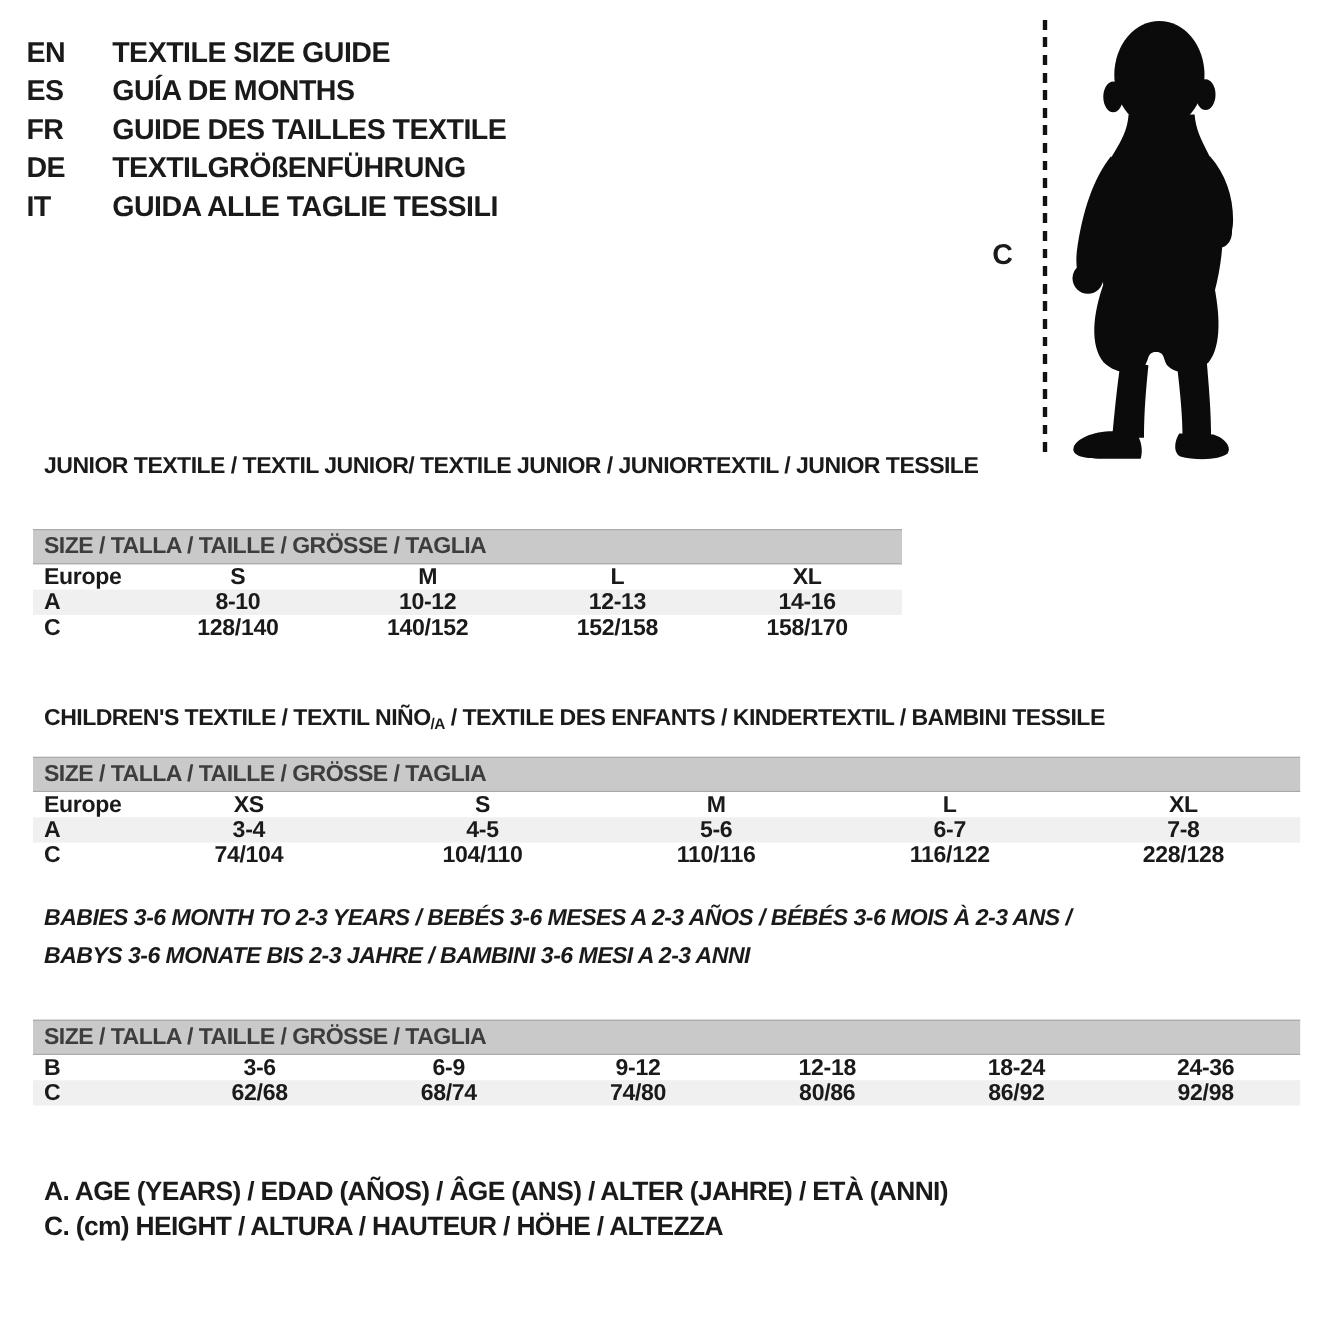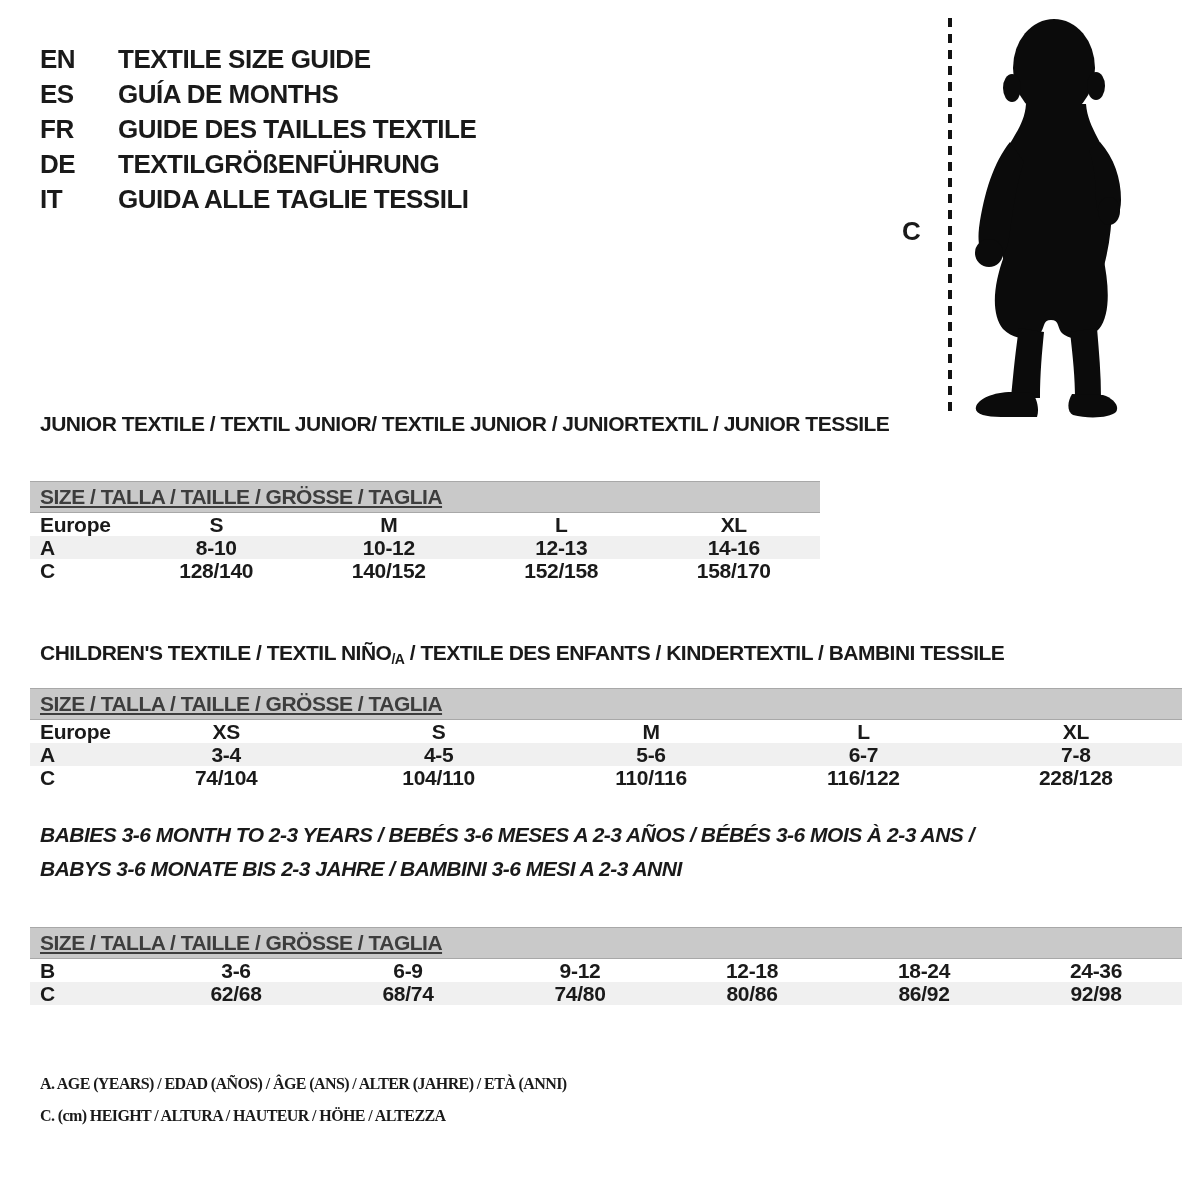--- a/index.html
+++ b/index.html
@@ -8,21 +8,21 @@
     position:relative;
     background:#ffffff;
     color:#1a1a1a;
     font-family:"Liberation Sans", sans-serif;
     font-weight:bold;
     overflow:hidden;
   }
   .abs { position:absolute; }
 
   
-  .lang-list { left:40px; top:30px;margin-top:12px; }
+  .lang-list { left:24px; top:30px; }
   .lang-row { display:flex; height:35px; align-items:center; font-size:26px; letter-spacing:-0.5px; }
   .lang-code { width:78px; flex:0 0 78px; }
 
   
   .measure-line {
     left:948px; top:18px; height:398px; width:4px;
     background:repeating-linear-gradient(to bottom,#121212 0 9px, transparent 9px 16px);
   }
   .measure-label { left:902px; top:216px; font-size:26px; }
   .silhouette { left:962px; top:14px; }
@@ -31,35 +31,35 @@
   .section-title { font-size:21px; letter-spacing:-0.5px; white-space:nowrap; }
   .title-sub { font-size:14px; vertical-align:-4px; }
   .two-line .line { line-height:34px; }
 
   
   .size-table { position:absolute; }
   .thead {
     height:32px; background:#c9c9c9; color:#3d3d3d;
     font-size:21px; letter-spacing:-0.5px;
     display:flex; align-items:center; padding-left:10px;
-    border-top:1px solid #a8a8a8; border-bottom:1px solid #a8a8a8;text-decoration:underline;
+    border-top:1px solid #a8a8a8; border-bottom:1px solid #a8a8a8;
   }
   .trow { display:flex; height:23px; align-items:center; font-size:21px; letter-spacing:-0.3px; }
   .trow.shaded { background:#f0f0f0; }
   .tcell { flex:1; text-align:center; }
   .tcell.label { text-align:left; padding-left:10px; flex:0 0 auto; }
   .t1 .tcell.label { width:100px; }
   .t1 .thead { width:790px; }
   .t1 .trow { width:790px; }
   .t2 .tcell.label { width:90px; }
   .t3 .tcell.label { width:120px; }
 
   
   .legend { left:40px; top:1068px; }
-  .legend-line { font-size:16px; line-height:32px; letter-spacing:-0.6px; white-space:nowrap;font-family:Liberation Serif, serif; }
+  .legend-line { font-size:24px; line-height:32px; letter-spacing:-0.6px; white-space:nowrap; }
 </style>
 </head>
 <body>
 
 <div class="abs lang-list">
   <div class="lang-row">
     <span class="lang-code">EN</span>
     <span class="lang-title">TEXTILE SIZE GUIDE</span>
   </div>
   <div class="lang-row">

